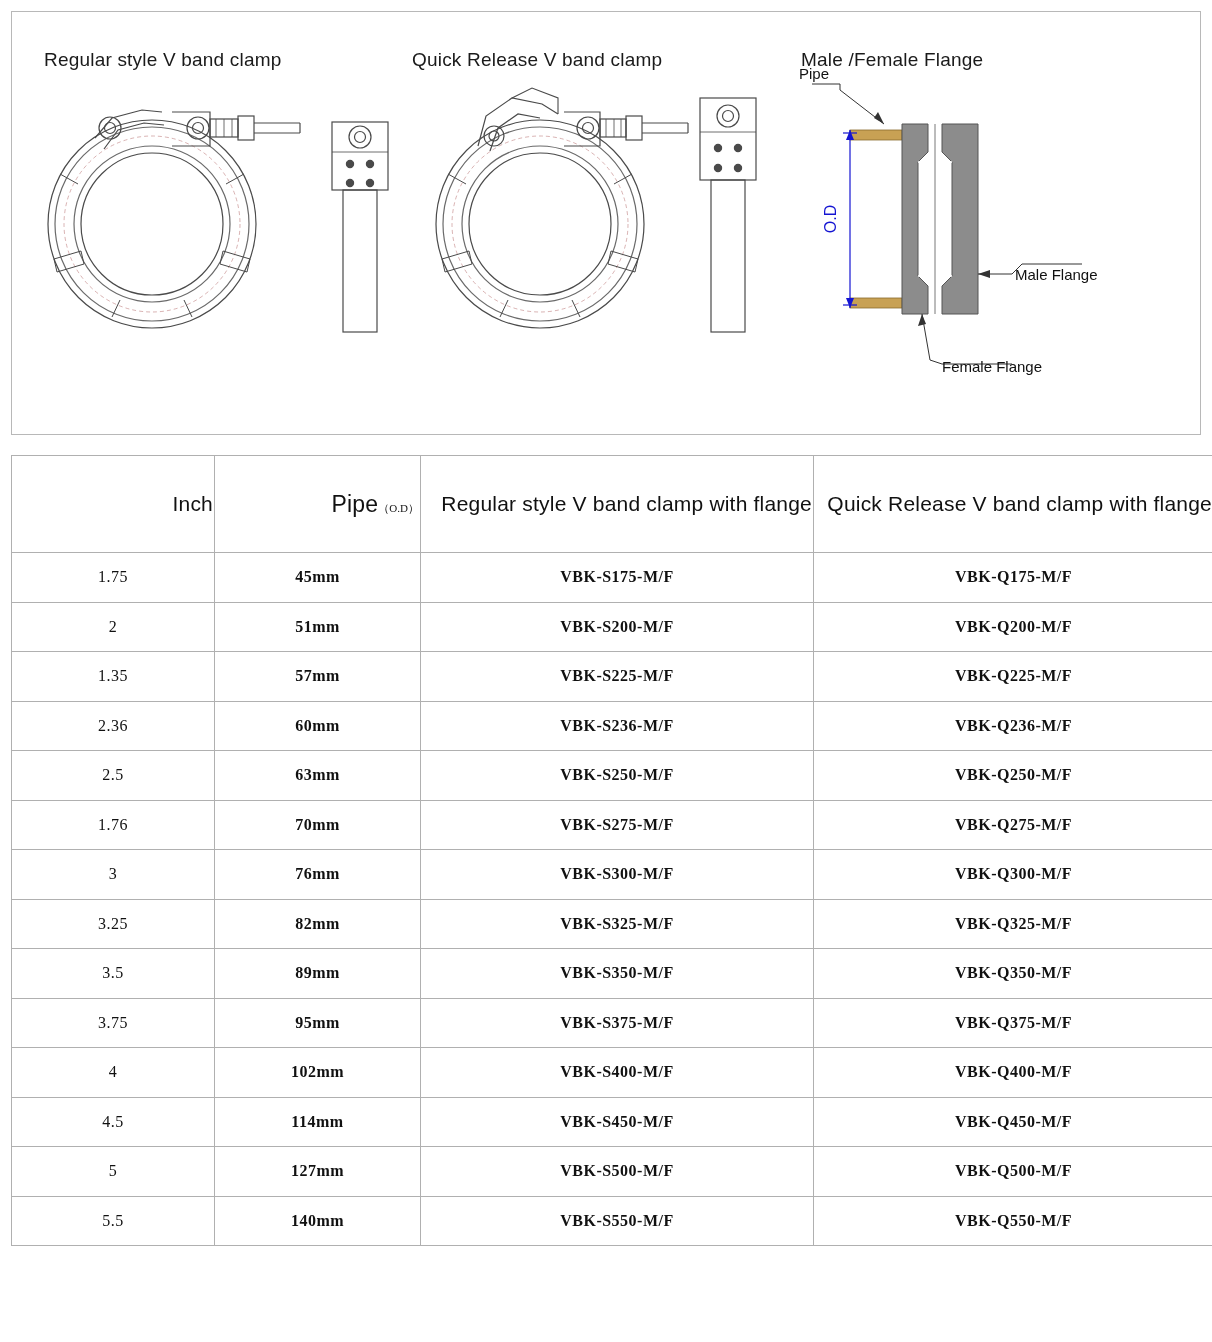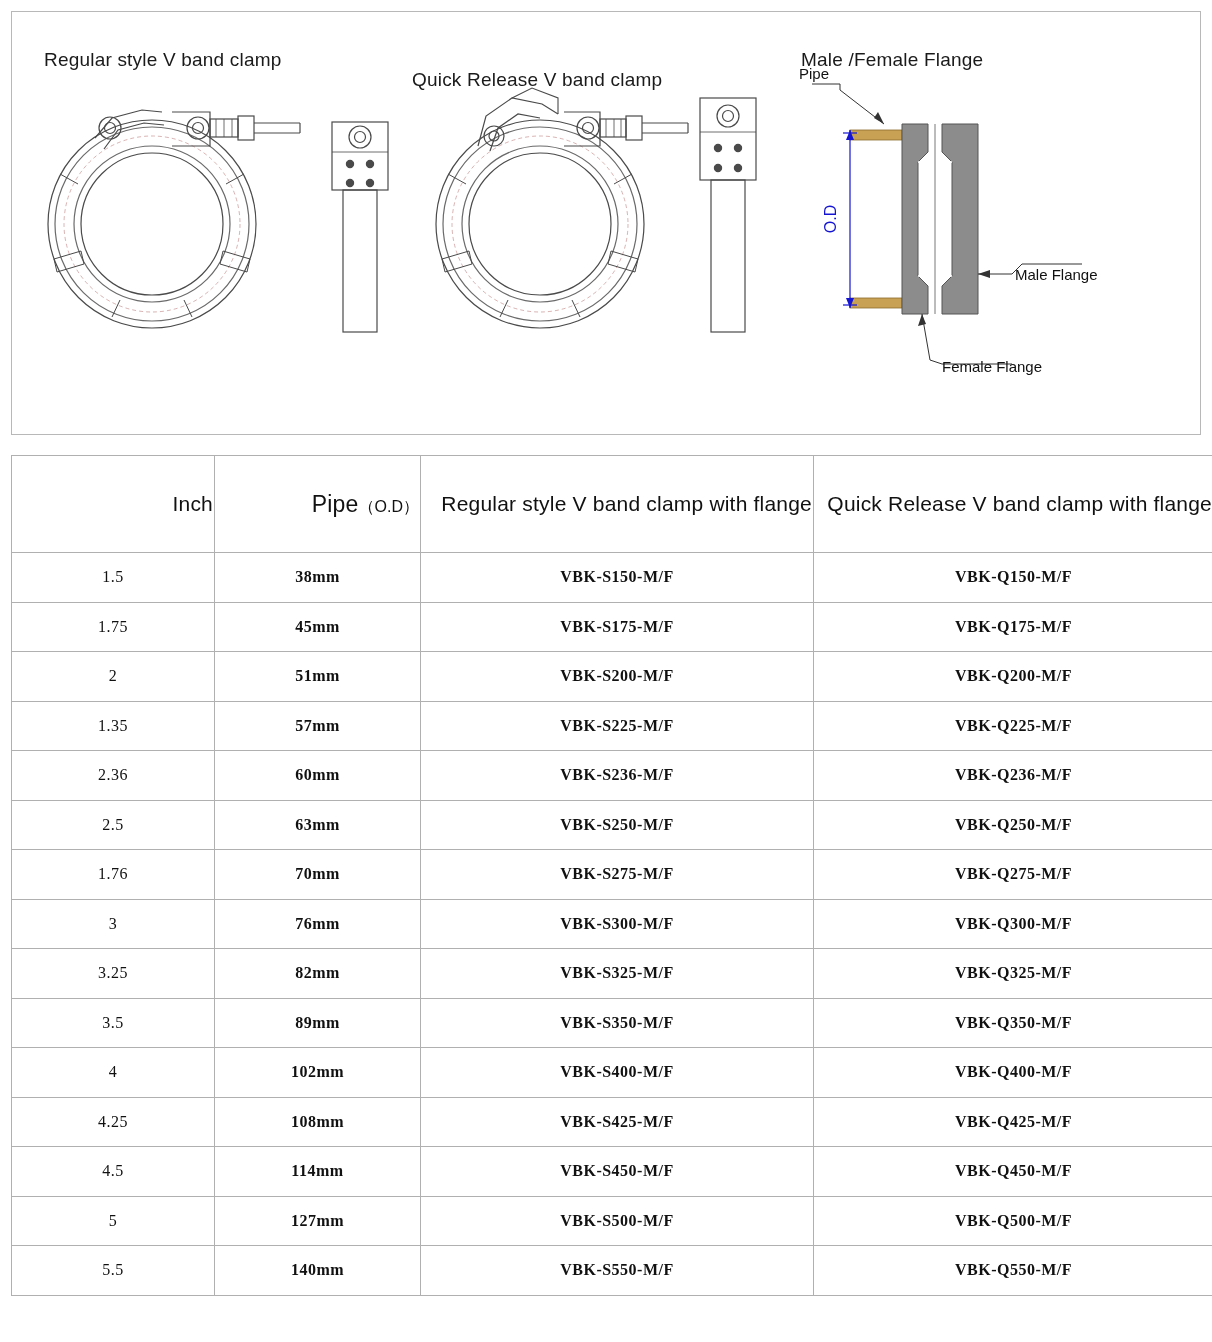--- a/index.html
+++ b/index.html
@@ -30,21 +30,21 @@
 
   .panel-title {
     position: absolute;
     font-size: 19px;
     font-family: "Liberation Sans", sans-serif;
     color: #1a1a1a;
     white-space: nowrap;
     letter-spacing: 0.2px;
   }
   .title-regular { left: 32px;  top: 37px; }
-  .title-quick   { left: 400px; top: 37px; margin-top: 20px; }
+  .title-quick   { left: 400px; top: 37px; }
   .title-flange  { left: 789px; top: 37px; text-align: center; }
 
   .svg-layer {
     position: absolute;
     left: 0;
     top: 0;
     width: 1190px;
     height: 424px;
   }
 
@@ -71,21 +71,21 @@
     color: #111;
     letter-spacing: 0.2px;
     text-align: right;
   }
   th.col-inch   { width: 200px; }
   th.col-pipe   { width: 203px; }
   th.col-reg    { width: 390px; }
   th.col-quick  { width: 397px; }
 
   .hdr-pipe-main { font-size: 23px; }
-  .hdr-pipe-sub  { font-size: 16px; font-family: Liberation Sans, sans-serif; letter-spacing: 0px;}
+  .hdr-pipe-sub  { font-size: 11px; font-family: Liberation Serif, serif; letter-spacing: 0px;}
   .hdr-small { font-size: 19px; }
 
   .spec-table tbody td {
     height: 46.5px;
     font-size: 16px;
     font-family: "Liberation Serif", serif;
     color: #111;
     letter-spacing: 0.5px;
   }
   td.cell-inch { font-size: 16px; letter-spacing: 1.2px; }
@@ -246,26 +246,20 @@
       <th class="col-inch">Inch</th>
       <th class="col-pipe">
         <span class="hdr-pipe-main">Pipe</span><span class="hdr-pipe-sub">（O.D）</span>
       </th>
       <th class="col-reg hdr-small">Regular style V band clamp with flange</th>
       <th class="col-quick hdr-small">Quick Release V band clamp with flange</th>
     </tr>
   </thead>
   <tbody id="spec-body">
       <tr>
-        <td class="cell-inch">1.5</td>
-        <td class="cell-pipe">38mm</td>
-        <td class="cell-code">VBK-S150-M/F</td>
-        <td class="cell-code">VBK-Q150-M/F</td>
-      </tr>
-      <tr>
         <td class="cell-inch">1.75</td>
         <td class="cell-pipe">45mm</td>
         <td class="cell-code">VBK-S175-M/F</td>
         <td class="cell-code">VBK-Q175-M/F</td>
       </tr>
       <tr>
         <td class="cell-inch">2</td>
         <td class="cell-pipe">51mm</td>
         <td class="cell-code">VBK-S200-M/F</td>
         <td class="cell-code">VBK-Q200-M/F</td>
@@ -306,32 +300,32 @@
         <td class="cell-code">VBK-S325-M/F</td>
         <td class="cell-code">VBK-Q325-M/F</td>
       </tr>
       <tr>
         <td class="cell-inch">3.5</td>
         <td class="cell-pipe">89mm</td>
         <td class="cell-code">VBK-S350-M/F</td>
         <td class="cell-code">VBK-Q350-M/F</td>
       </tr>
       <tr>
+        <td class="cell-inch">3.75</td>
+        <td class="cell-pipe">95mm</td>
+        <td class="cell-code">VBK-S375-M/F</td>
+        <td class="cell-code">VBK-Q375-M/F</td>
+      </tr>
+      <tr>
         <td class="cell-inch">4</td>
         <td class="cell-pipe">102mm</td>
         <td class="cell-code">VBK-S400-M/F</td>
         <td class="cell-code">VBK-Q400-M/F</td>
       </tr>
       <tr>
-        <td class="cell-inch">4.25</td>
-        <td class="cell-pipe">108mm</td>
-        <td class="cell-code">VBK-S425-M/F</td>
-        <td class="cell-code">VBK-Q425-M/F</td>
-      </tr>
-      <tr>
         <td class="cell-inch">4.5</td>
         <td class="cell-pipe">114mm</td>
         <td class="cell-code">VBK-S450-M/F</td>
         <td class="cell-code">VBK-Q450-M/F</td>
       </tr>
       <tr>
         <td class="cell-inch">5</td>
         <td class="cell-pipe">127mm</td>
         <td class="cell-code">VBK-S500-M/F</td>
         <td class="cell-code">VBK-Q500-M/F</td>

